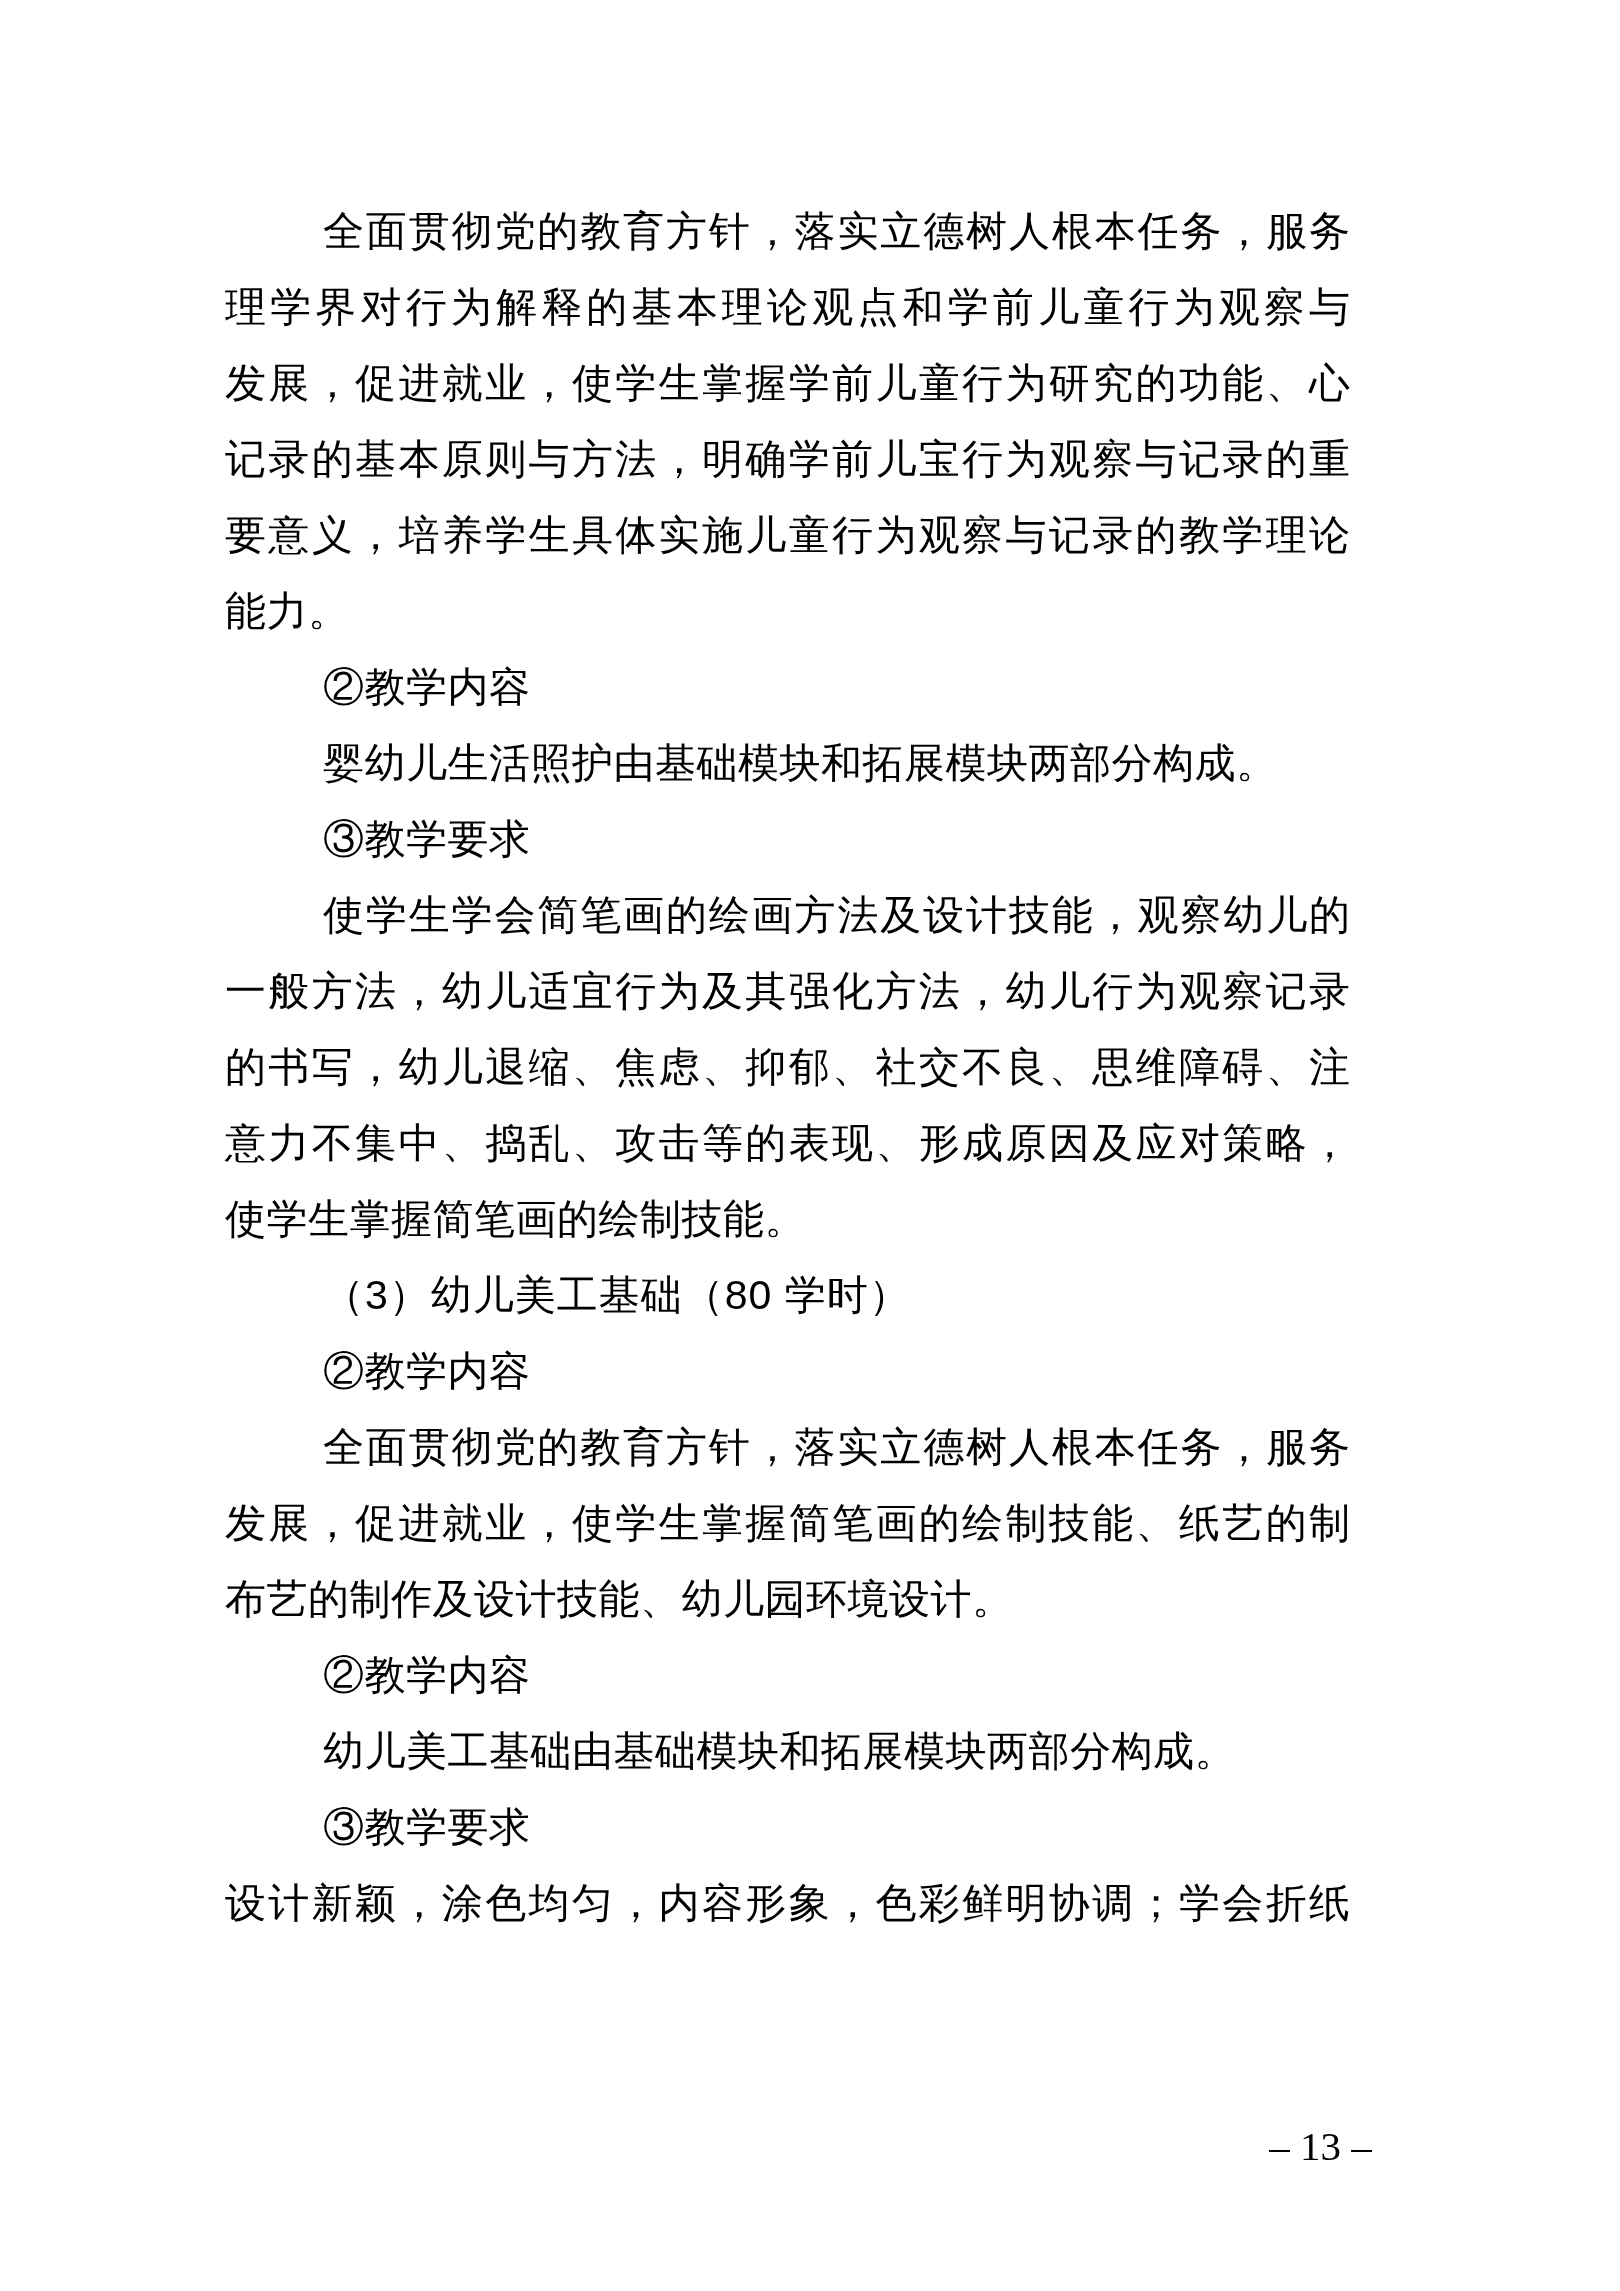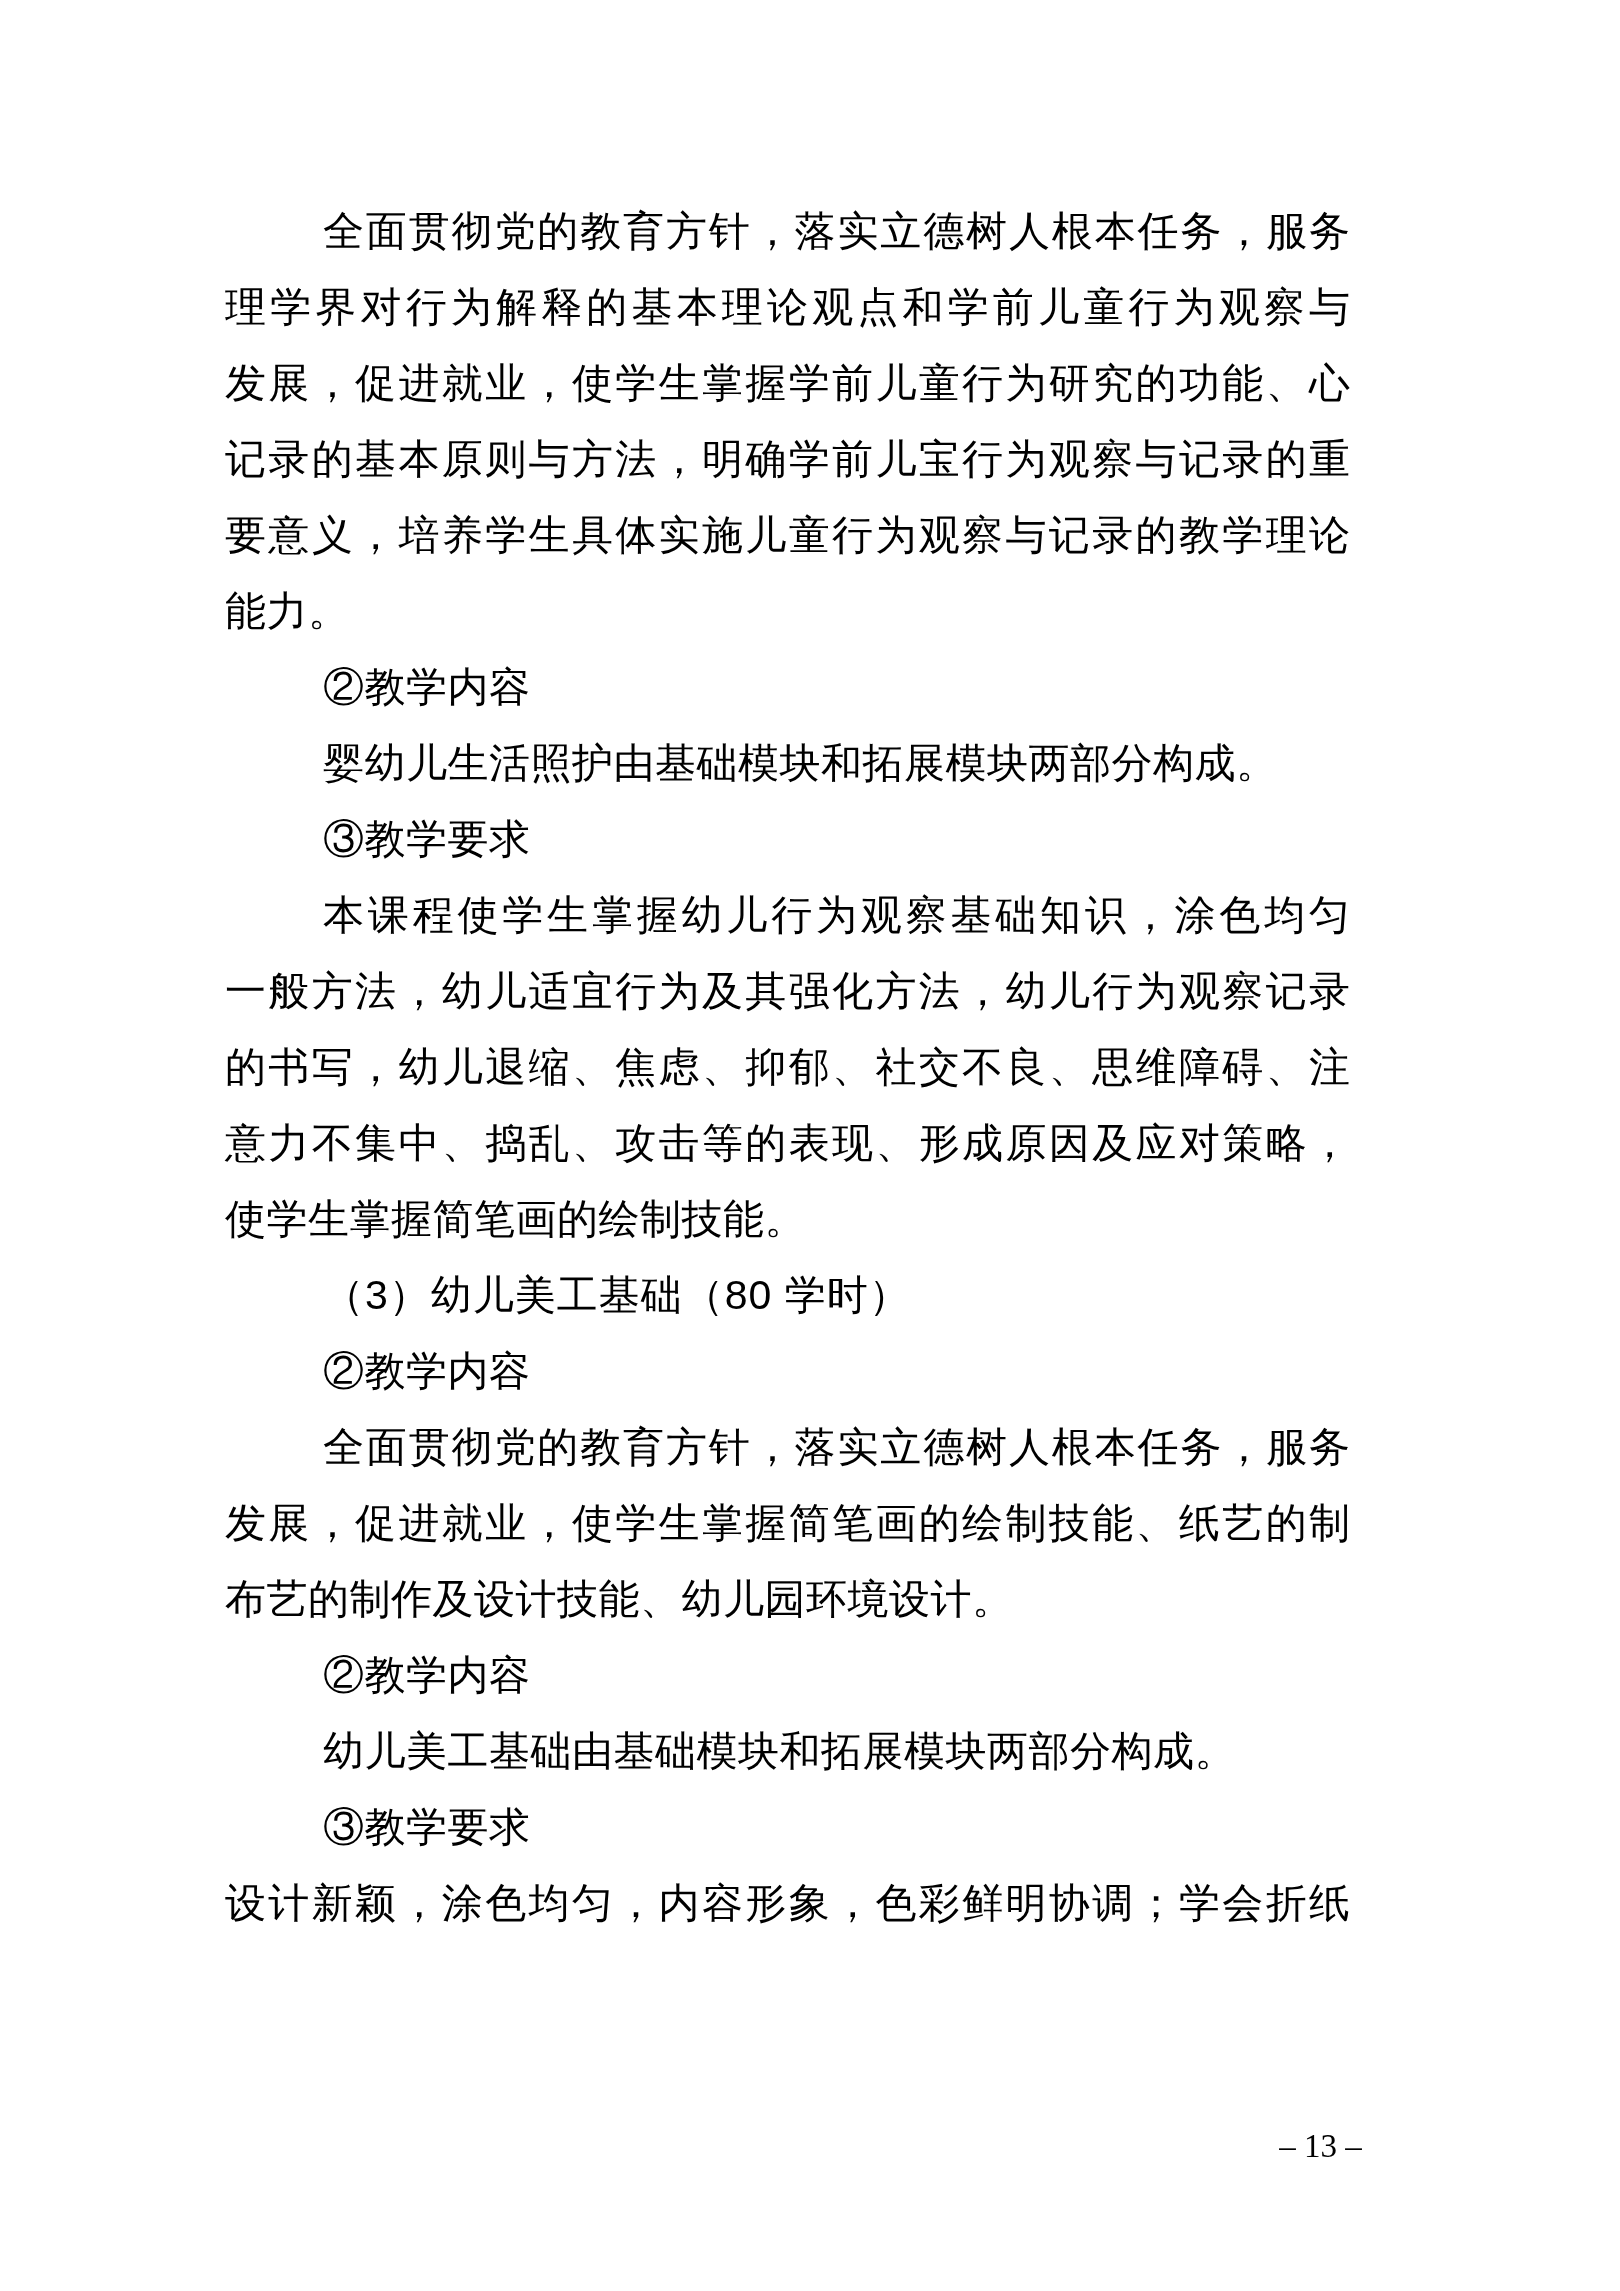--- a/index.html
+++ b/index.html
@@ -46,40 +46,40 @@
     letter-spacing: 1px;
   }
   .page-number {
     position: absolute;
     left: 1257px;
     top: 2117px;
     width: 127px;
     height: 59px;
     line-height: 59px;
     text-align: center;
-    font-size: 33px;
+    font-size: 41px;
     color: #000000;
     font-family: "Liberation Serif", "DejaVu Serif", serif;
   }
 </style>
 </head>
 <body>
 
 <div class="page">
   <div class="content">
       <div class="line justify indent">全面贯彻党的教育方针，落实立德树人根本任务，服务</div>
       <div class="line justify">理学界对行为解释的基本理论观点和学前儿童行为观察与</div>
       <div class="line justify">发展，促进就业，使学生掌握学前儿童行为研究的功能、心</div>
       <div class="line justify">记录的基本原则与方法，明确学前儿宝行为观察与记录的重</div>
       <div class="line justify">要意义，培养学生具体实施儿童行为观察与记录的教学理论</div>
       <div class="line">能力。</div>
       <div class="line indent">②教学内容</div>
       <div class="line indent">婴幼儿生活照护由基础模块和拓展模块两部分构成。</div>
       <div class="line indent">③教学要求</div>
-      <div class="line justify indent">本课程使学生掌握幼儿行为观察基础知识，涂色均匀</div>
+      <div class="line justify indent">使学生学会简笔画的绘画方法及设计技能，观察幼儿的</div>
       <div class="line justify">一般方法，幼儿适宜行为及其强化方法，幼儿行为观察记录</div>
       <div class="line justify">的书写，幼儿退缩、焦虑、抑郁、社交不良、思维障碍、注</div>
       <div class="line justify">意力不集中、捣乱、攻击等的表现、形成原因及应对策略，</div>
       <div class="line">使学生掌握简笔画的绘制技能。</div>
       <div class="line indent bold">（3）幼儿美工基础（80 学时）</div>
       <div class="line indent">②教学内容</div>
       <div class="line justify indent">全面贯彻党的教育方针，落实立德树人根本任务，服务</div>
       <div class="line justify">发展，促进就业，使学生掌握简笔画的绘制技能、纸艺的制</div>
       <div class="line">布艺的制作及设计技能、幼儿园环境设计。</div>
       <div class="line indent">②教学内容</div>

